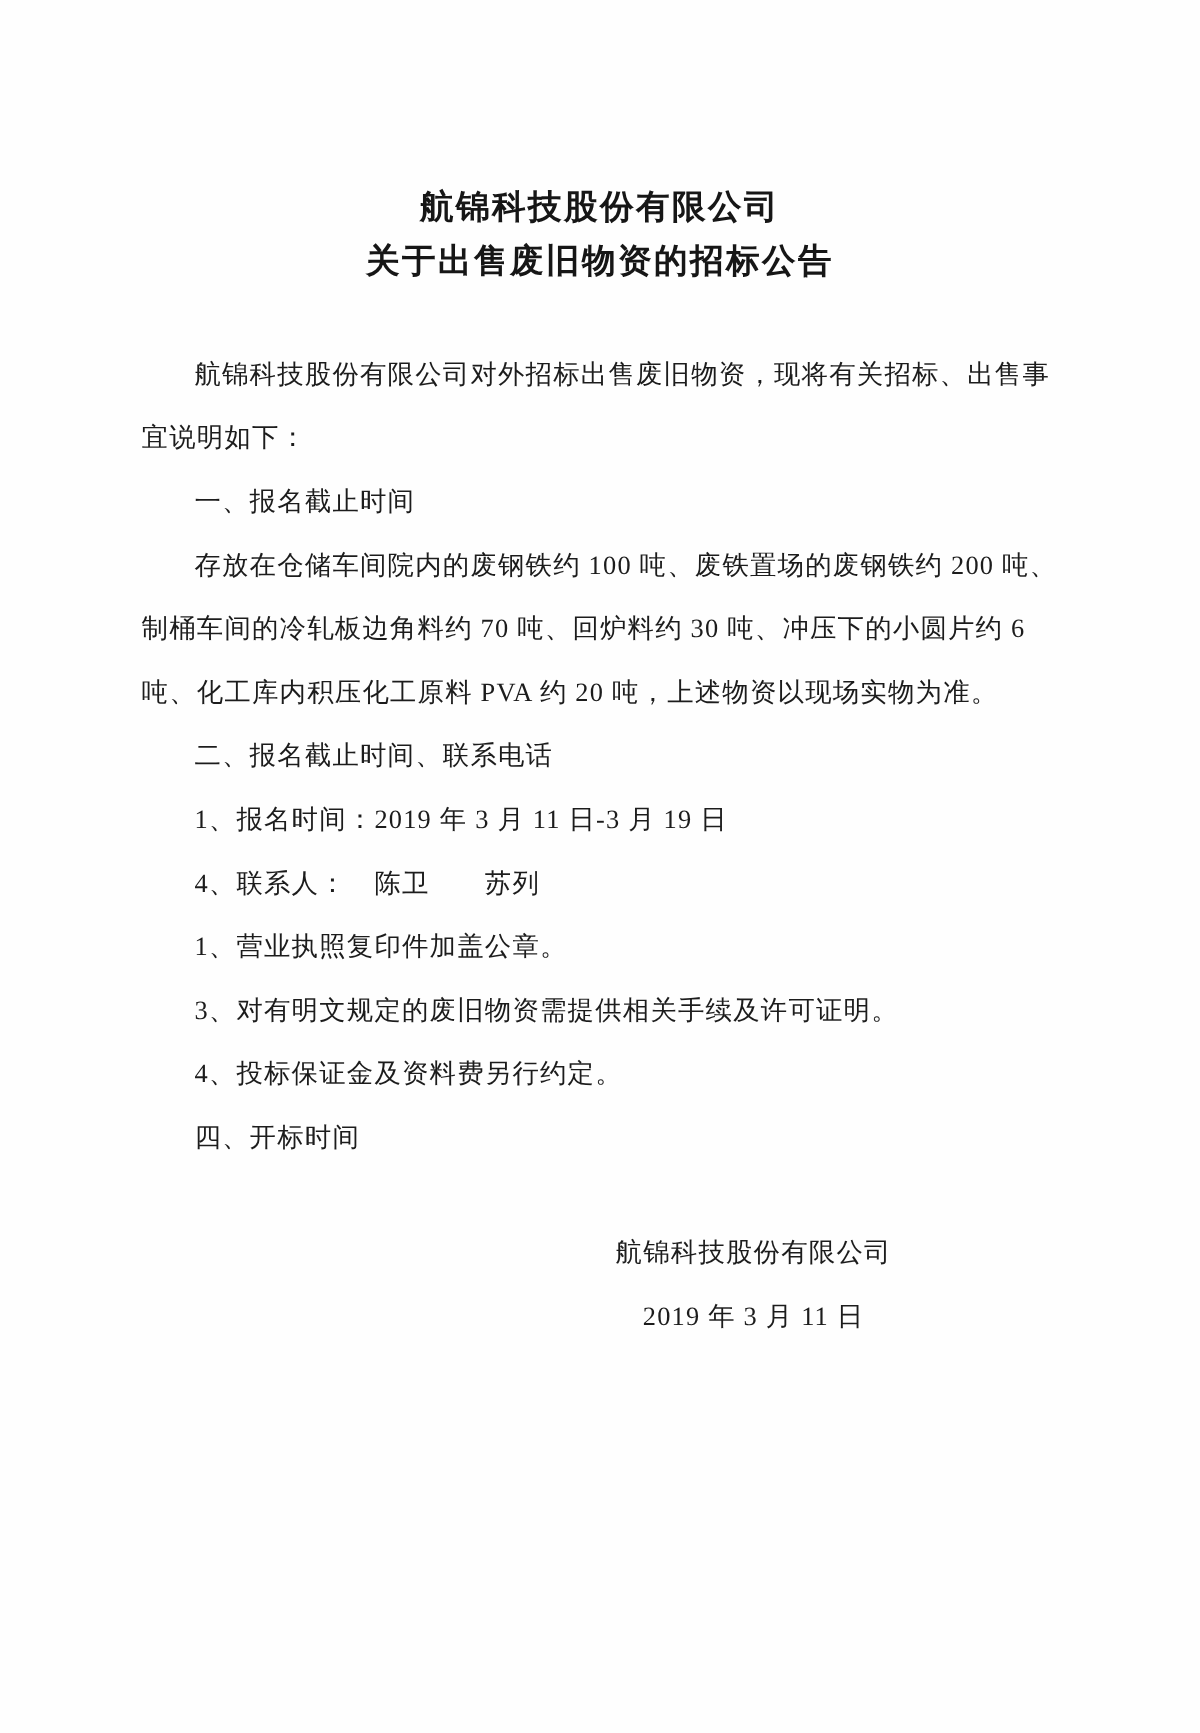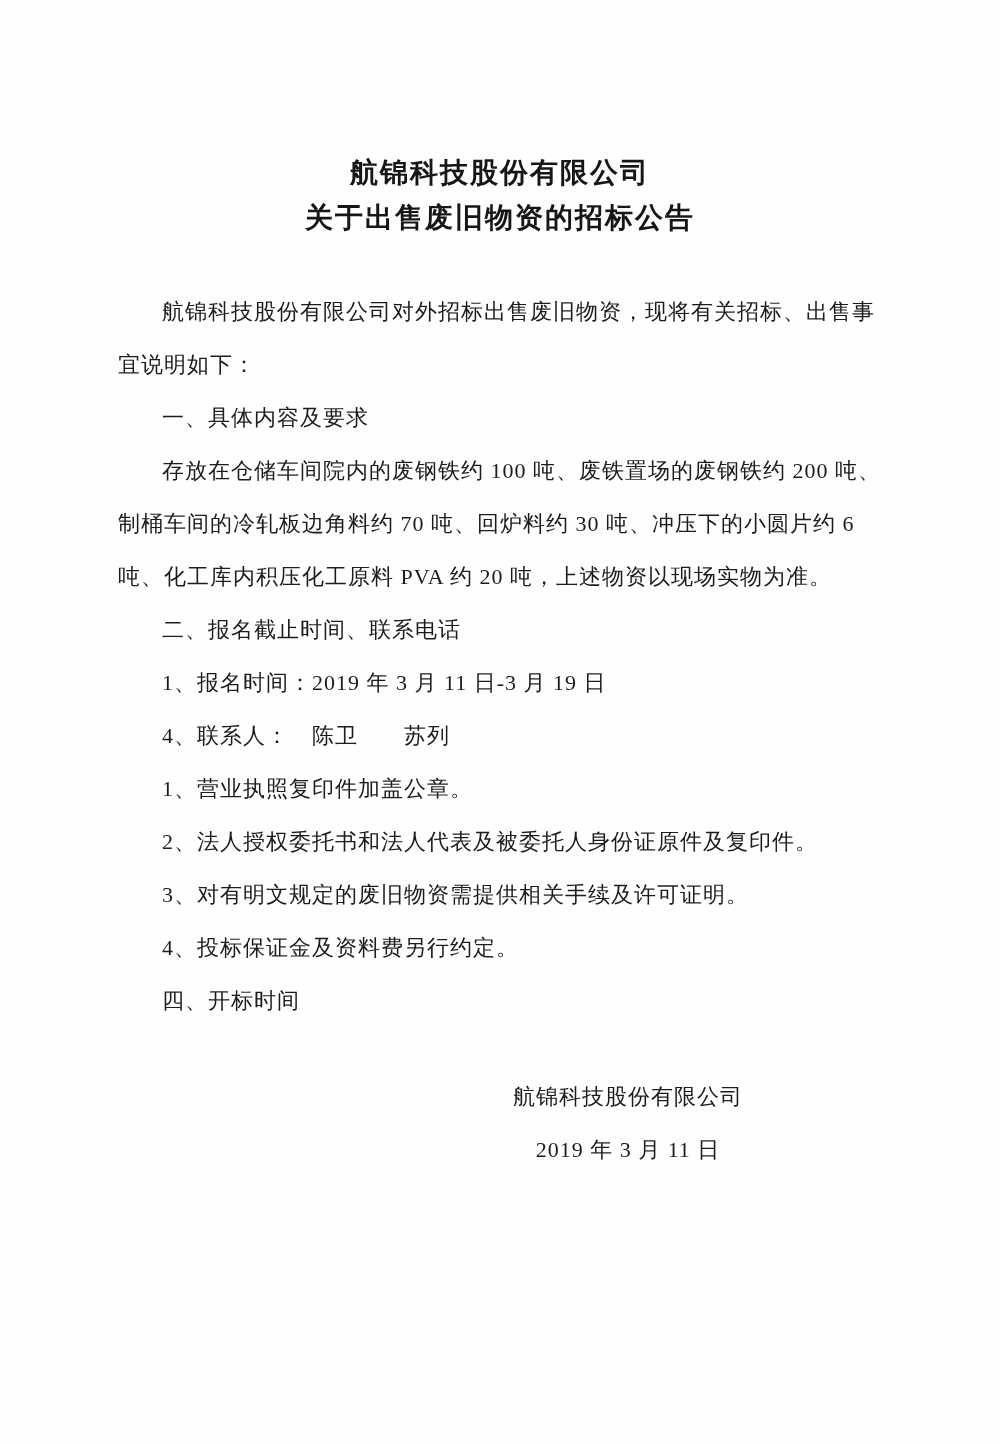--- a/index.html
+++ b/index.html
@@ -65,27 +65,26 @@
 
 <div class="page">
 
   <header class="doc-header">
     <h1 class="doc-title">航锦科技股份有限公司</h1>
     <h1 class="doc-subtitle">关于出售废旧物资的招标公告</h1>
   </header>
 
   <main class="doc-body">
     <p>航锦科技股份有限公司对外招标出售废旧物资，现将有关招标、出售事宜说明如下：</p>
-    <p>一、具体内容及要求</p>
+    <p>一、报名截止时间</p>
     <p>存放在仓储车间院内的废钢铁约 100 吨、废铁置场的废钢铁约 200 吨、制桶车间的冷轧板边角料约 70 吨、回炉料约 30 吨、冲压下的小圆片约 6 吨、化工库内积压化工原料 PVA 约 20 吨，上述物资以现场实物为准。</p>
     <p>二、报名截止时间、联系电话</p>
     <p>1、报名时间：2019 年 3 月 11 日-3 月 19 日</p>
     <p>4、联系人：　陈卫　　苏列</p>
     <p>1、营业执照复印件加盖公章。</p>
-    <p>2、法人授权委托书和法人代表及被委托人身份证原件及复印件。</p>
     <p>3、对有明文规定的废旧物资需提供相关手续及许可证明。</p>
     <p>4、投标保证金及资料费另行约定。</p>
     <p>四、开标时间</p>
   </main>
 
   <footer class="doc-signature">
     <p>航锦科技股份有限公司</p>
     <p>2019 年 3 月 11 日</p>
   </footer>
 

